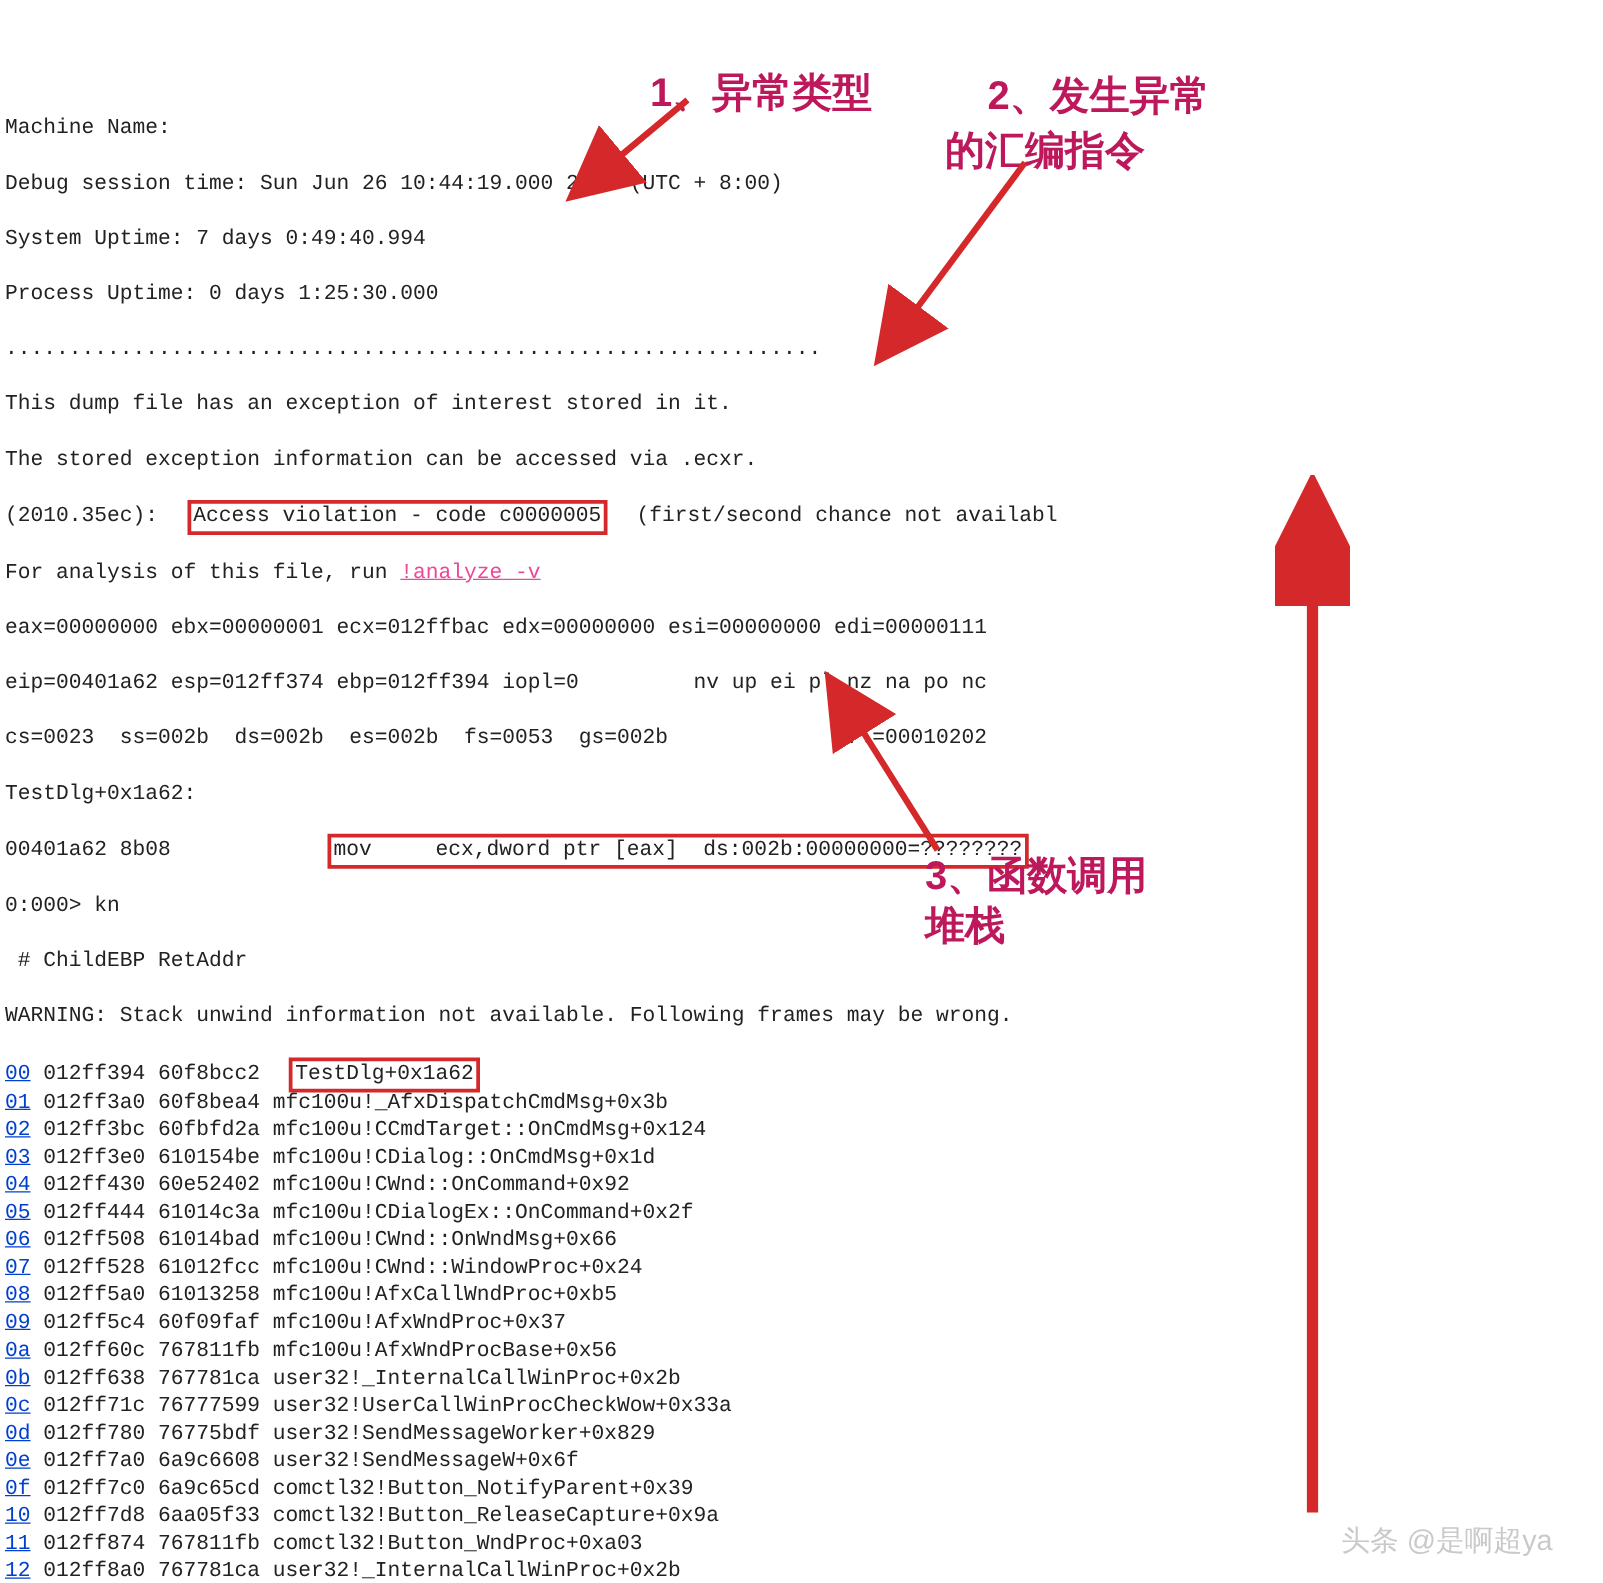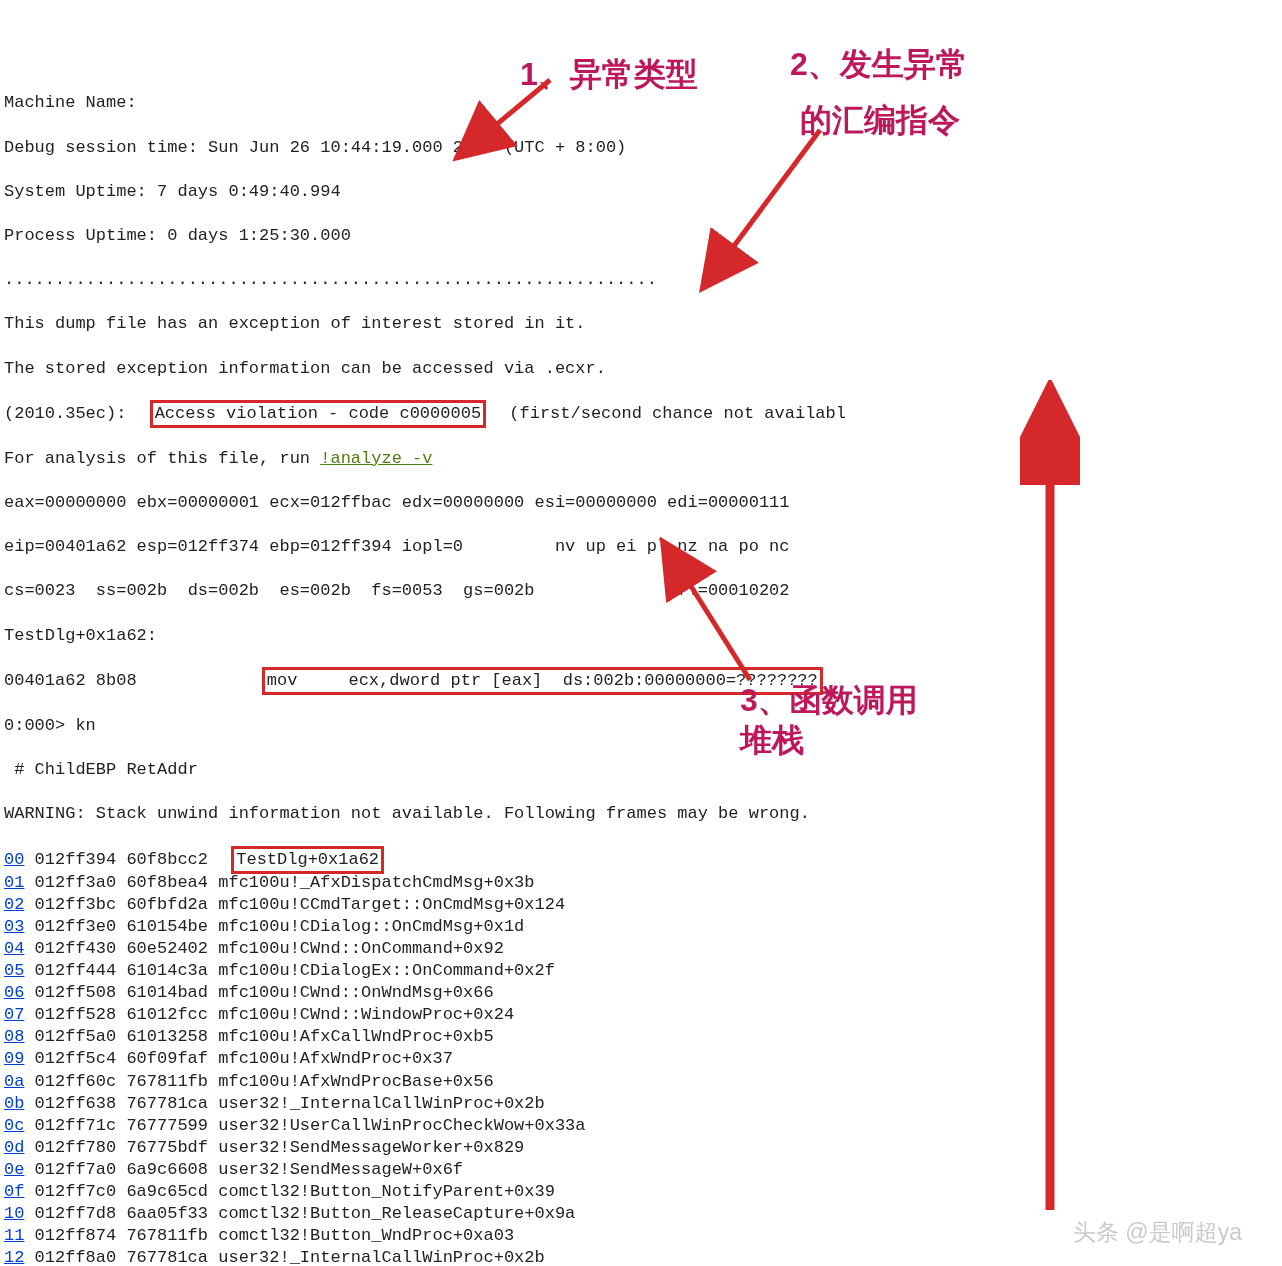--- a/index.html
+++ b/index.html
@@ -10,21 +10,21 @@
       background: #fff;
       color: #222;
       padding: 4px;
       white-space: pre;
       position: relative;
       width: 1282px;
       height: 1266px;
       overflow: hidden;
     }
     .line { white-space: pre; }
-    .link { color: #4d7c0f; text-decoration: underline; cursor: pointer; }
+    .link { color: #ec4899; text-decoration: underline; cursor: pointer; }
     .fnum { color: #0040cc; text-decoration: underline; cursor: pointer; display: inline-block; width: 2ch; }
     .rbox { border: 3px solid #d4282a; padding: 0 2px; margin: -2px 13px; display: inline-block; }
     .anno {
       position: absolute;
       color: #be185d;
       font-family: "Microsoft YaHei", "SimHei", sans-serif;
       font-size: 32px;
       font-weight: 700;
     }
     .arrow {
@@ -56,22 +56,22 @@
 <div class="line">eip=00401a62 esp=012ff374 ebp=012ff394 iopl=0         nv up ei pl nz na po nc</div>
 <div class="line">cs=0023  ss=002b  ds=002b  es=002b  fs=0053  gs=002b             efl=00010202</div>
 <div class="line">TestDlg+0x1a62:</div>
 <div class="line"><span>00401a62 8b08           </span><span class="rbox">mov     ecx,dword ptr [eax]  ds:002b:00000000=????????</span></div>
 <div class="line">0:000&gt; kn</div>
 <div class="line"> # ChildEBP RetAddr</div>
 <div class="line">WARNING: Stack unwind information not available. Following frames may be wrong.</div>
 <div id="stack-container"><div class="line"><span class="fnum">00</span><span> 012ff394 60f8bcc2 </span><span class="rbox">TestDlg+0x1a62</span></div><div class="line"><span class="fnum">01</span><span> 012ff3a0 60f8bea4 </span><span>mfc100u!_AfxDispatchCmdMsg+0x3b</span></div><div class="line"><span class="fnum">02</span><span> 012ff3bc 60fbfd2a </span><span>mfc100u!CCmdTarget::OnCmdMsg+0x124</span></div><div class="line"><span class="fnum">03</span><span> 012ff3e0 610154be </span><span>mfc100u!CDialog::OnCmdMsg+0x1d</span></div><div class="line"><span class="fnum">04</span><span> 012ff430 60e52402 </span><span>mfc100u!CWnd::OnCommand+0x92</span></div><div class="line"><span class="fnum">05</span><span> 012ff444 61014c3a </span><span>mfc100u!CDialogEx::OnCommand+0x2f</span></div><div class="line"><span class="fnum">06</span><span> 012ff508 61014bad </span><span>mfc100u!CWnd::OnWndMsg+0x66</span></div><div class="line"><span class="fnum">07</span><span> 012ff528 61012fcc </span><span>mfc100u!CWnd::WindowProc+0x24</span></div><div class="line"><span class="fnum">08</span><span> 012ff5a0 61013258 </span><span>mfc100u!AfxCallWndProc+0xb5</span></div><div class="line"><span class="fnum">09</span><span> 012ff5c4 60f09faf </span><span>mfc100u!AfxWndProc+0x37</span></div><div class="line"><span class="fnum">0a</span><span> 012ff60c 767811fb </span><span>mfc100u!AfxWndProcBase+0x56</span></div><div class="line"><span class="fnum">0b</span><span> 012ff638 767781ca </span><span>user32!_InternalCallWinProc+0x2b</span></div><div class="line"><span class="fnum">0c</span><span> 012ff71c 76777599 </span><span>user32!UserCallWinProcCheckWow+0x33a</span></div><div class="line"><span class="fnum">0d</span><span> 012ff780 76775bdf </span><span>user32!SendMessageWorker+0x829</span></div><div class="line"><span class="fnum">0e</span><span> 012ff7a0 6a9c6608 </span><span>user32!SendMessageW+0x6f</span></div><div class="line"><span class="fnum">0f</span><span> 012ff7c0 6a9c65cd </span><span>comctl32!Button_NotifyParent+0x39</span></div><div class="line"><span class="fnum">10</span><span> 012ff7d8 6aa05f33 </span><span>comctl32!Button_ReleaseCapture+0x9a</span></div><div class="line"><span class="fnum">11</span><span> 012ff874 767811fb </span><span>comctl32!Button_WndProc+0xa03</span></div><div class="line"><span class="fnum">12</span><span> 012ff8a0 767781ca </span><span>user32!_InternalCallWinProc+0x2b</span></div></div>
 
 <div class="anno" style="top:54px; left:520px;">1、异常类型</div>
-<div class="anno" style="top:44px; left:790px;">2、发生异常</div>
-<div class="anno" style="top:100px; left:800px;">的汇编指令</div>
+<div class="anno" style="top:56px; left:790px;">2、发生异常</div>
+<div class="anno" style="top:100px; left:756px;">的汇编指令</div>
 <div class="anno" style="top:680px; left:740px;">3、函数调用</div>
 <div class="anno" style="top:720px; left:740px;">堆栈</div>
 
 <svg class="arrow" style="top:70px; left:445px;" width="120" height="100">
   <defs>
       <marker id="ah" markerWidth="12" markerHeight="12" refX="10" refY="6" orient="auto">
         <path d="M0,0 L12,6 L0,12 Z" fill="#d4282a"></path>
       </marker>
     </defs>
   <line x1="105" y1="10" x2="15" y2="85" stroke="#d4282a" stroke-width="5" marker-end="url(#ah)"></line>

